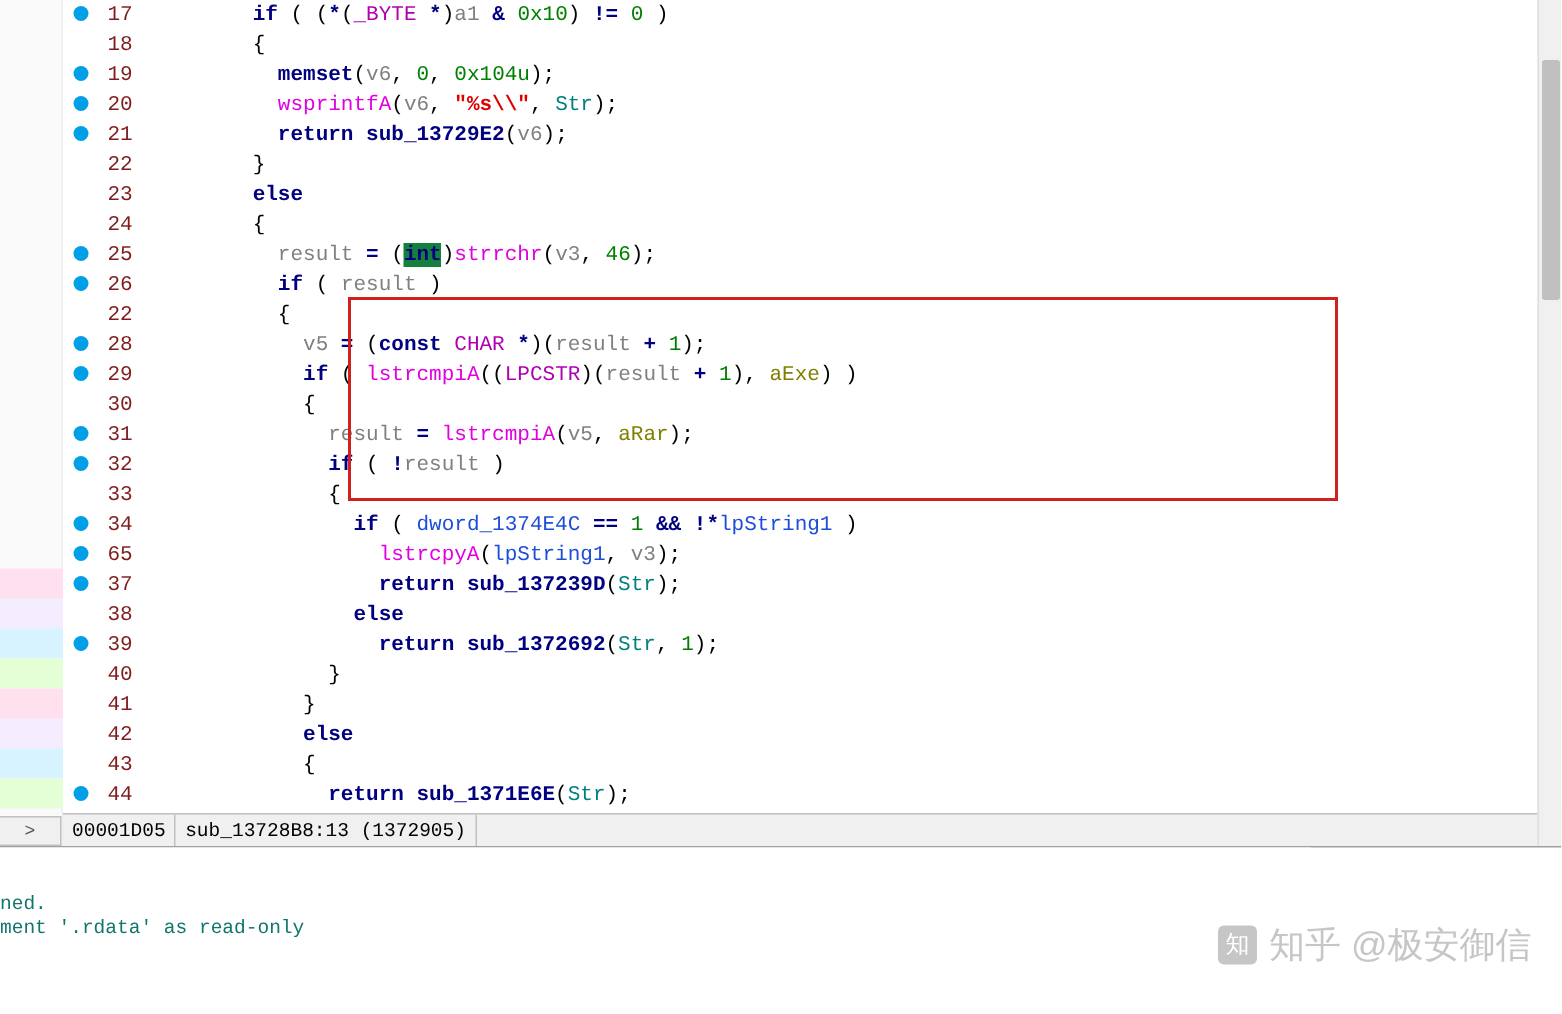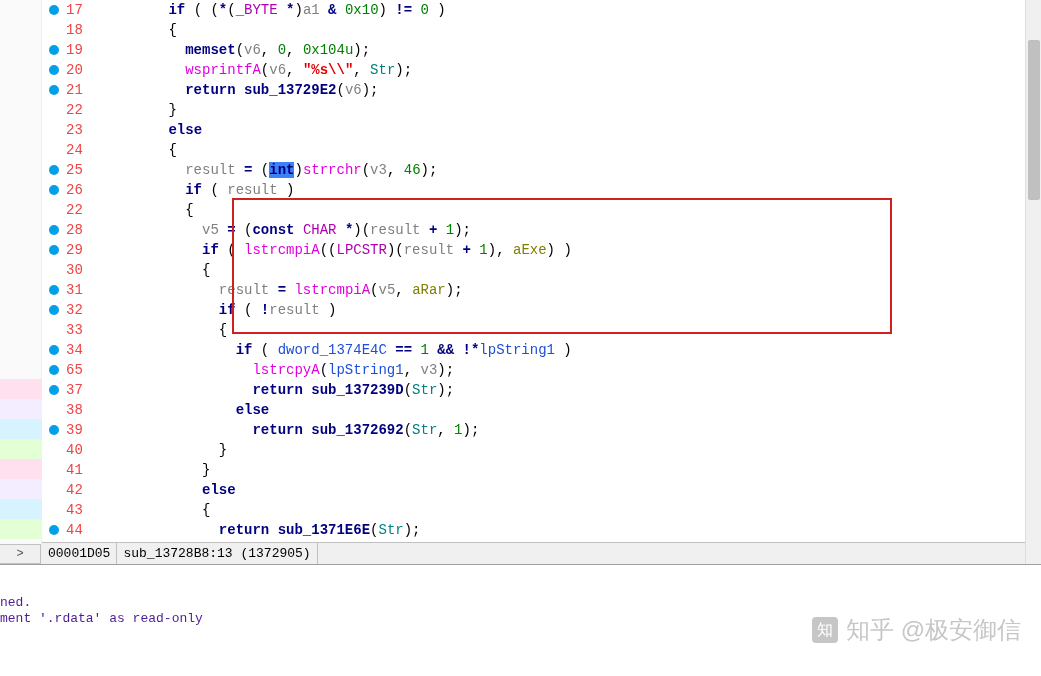--- a/index.html
+++ b/index.html
@@ -62,39 +62,39 @@
     text-align:center;
   }
   .bp .dot {
     width:10px; height:10px; border-radius:50%;
     background: #00a0e8;
     display:inline-block;
     vertical-align:middle;
   }
   .ln {
     width: 32px;
-    text-align:left;
-    color:#ef4444;
+    text-align:center;
+    color:#7f1d1d;
     padding-right:4px;
   }
   .txt {
     padding-left: 20px;
     color:#000;
   }
   .k-navy   { color:#000080; font-weight:bold; }
   .k-teal   { color:#008080; }
   .k-gray   { color:#808080; }
   .k-green  { color:#008000; }
   .k-olive  { color:#808000; }
   .k-brown  { color:#1d4ed8; }
   .k-purple { color:#b000b0; }
   .k-magenta{ color:#e000e0; }
   .k-red    { color:#e00000; font-weight:bold; }
   .k-black  { color:#000; }
-  .hl-yellow { background:#3b82f6; }
+  .hl-yellow { background:#15803d; }
   .red-box {
     position:absolute;
     border:2px solid #d02020;
     pointer-events:none;
   }
   .statusbar {
     height: 22px;
     background: #f0f0f0;
     border-top: 1px solid #c0c0c0;
     display:flex;
@@ -106,21 +106,21 @@
     border-right:1px solid #c0c0c0;
     padding:0 6px;
     height:100%;
     line-height:22px;
   }
   .bottom-pane {
     width:874px;
     padding: 30px 0 0 0;
     background:#fff;
     font-size:13px;
-    color:#4c1d95;
+    color:#0f766e;
     line-height:16px;
   }
   .bottom-pane .msg { white-space:pre; }
   .watermark {
     position:absolute;
     right: 20px;
     bottom: 30px;
     font-size: 24px;
     color: rgba(128,128,128,0.45);
     font-family: "Microsoft YaHei", sans-serif;

